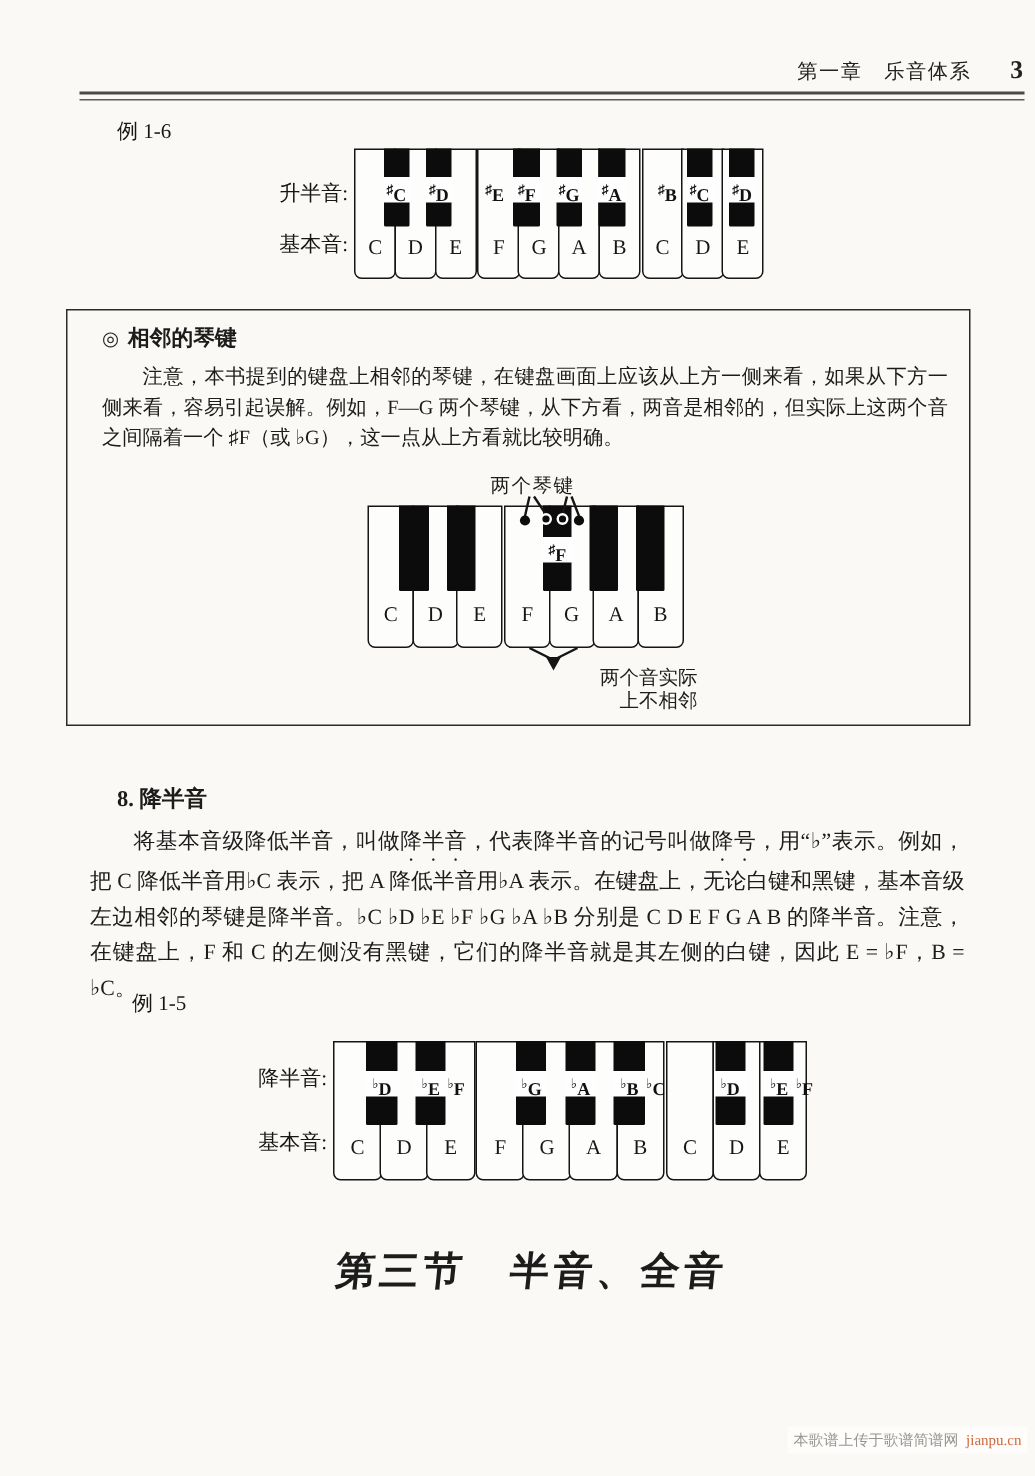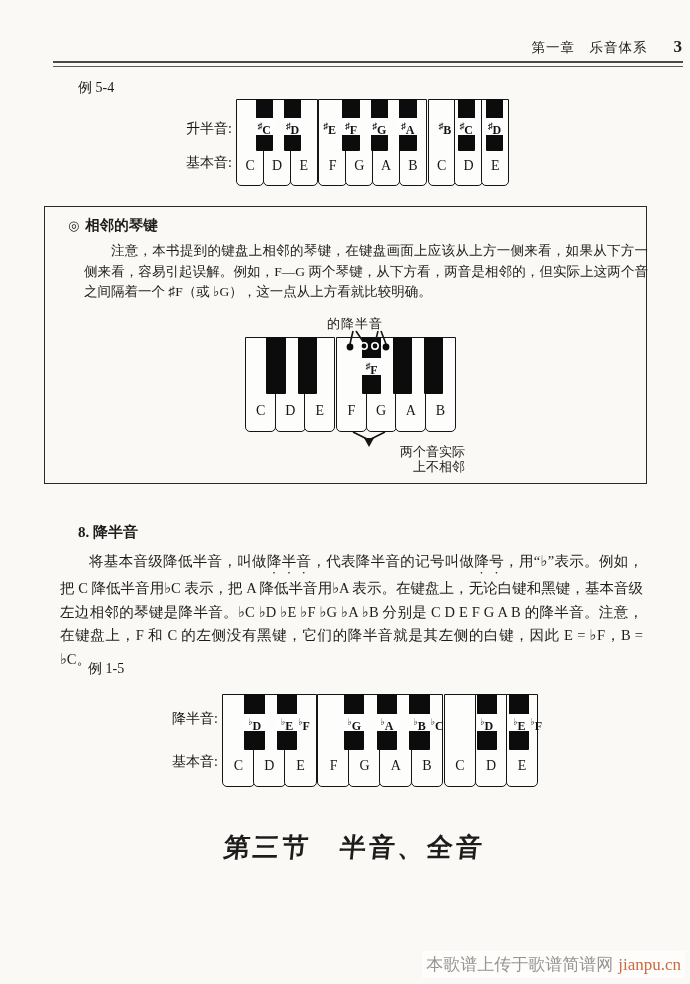--- a/index.html
+++ b/index.html
@@ -28,55 +28,55 @@
   .bkey{position:absolute;top:0;height:60%;background:#0c0c0c;z-index:2;border-radius:0 0 1px 1px;}
   .klabel{position:absolute;z-index:3;height:17px;line-height:17px;text-align:center;
           font-size:12px;font-weight:bold;background:#fefefe;color:#111;}
   .klabel .acc{font-size:9px;vertical-align:30%;}
   .wlabel{background:transparent;font-weight:bold;}
 
   
   #adjacent-box{left:44px;top:206px;width:601px;height:276px;border:1.5px solid #2a2a2a;background:transparent;}
   #box-title{left:68px;top:216px;font-size:14.5px;font-weight:bold;}
   #box-title .bullet{font-size:13px;margin-right:6px;}
-  #box-para{left:84px;top:241px;width:564px;font-size:13.5px;line-height:20.5px;text-align:justify;text-indent:2em;}
+  #box-para{left:68px;top:241px;width:564px;font-size:13.5px;line-height:20.5px;text-align:justify;text-indent:2em;}
   #adj-top-label{left:245px;top:315px;width:220px;text-align:center;font-size:13px;letter-spacing:1px;}
   #adj-bottom-label{left:245px;top:444px;width:220px;text-align:right;font-size:13px;line-height:15px;}
   #adj-svg{left:245px;top:330px;pointer-events:none;z-index:4;}
 
   
   #flat-heading{left:78px;top:523px;font-size:15px;font-weight:bold;}
   #flat-para{left:60px;top:550px;width:583px;font-size:14.5px;line-height:23.5px;text-align:justify;text-indent:2em;}
   #ex5-label{left:88px;top:660px;}
 
   
   .em-dots{-webkit-text-emphasis:filled dot #1c1c1c;-webkit-text-emphasis-position:under right;
            text-emphasis:filled dot #1c1c1c;text-emphasis-position:under right;}
 
   
   #section3-heading{left:0;top:830px;width:100%;text-align:center;font-size:26px;font-weight:bold;
                     transform:skewX(-6deg);letter-spacing:3px;word-spacing:10px;}
 
   #closing-para{left:60px;top:896px;width:600px;font-size:14px;letter-spacing:-0.3px;white-space:nowrap;text-indent:2em;}
 
   
-  #footer{top:951px;right:24px;font-size:17px;color:#979591;background:#fefdfb;padding:2px 4px;}
+  #footer{top:951px;right:24px;font-size:10px;color:#979591;background:#fefdfb;padding:2px 4px;}
   #footer .link{margin-left:5px;}
 </style>
 </head>
 <body>
 
 <div id="page">
 
   <div class="abs" id="header">
     <span>第一章　乐音体系</span><span class="pagenum">3</span>
   </div>
   <div class="abs" id="header-rule"></div>
 
-  <div class="abs ex-label" style="left:78px;top:79px;">例 5-4</div>
+  <div class="abs ex-label" style="left:78px;top:79px;">例 1-6</div>
   <div class="abs row-label" style="left:170px;top:120px;">升半音:</div>
   <div class="abs row-label" style="left:170px;top:154px;">基本音:</div>
   <div class="kb" id="kb1" style="left:236px;top:99px;width:287px;height:87px;">
       <div class="kbrow">
         <div class="wkey" style="width: 28.3px; padding-bottom: 11px;">
           <span>C</span>
         </div>
         <div class="wkey" style="width: 28.3px; padding-bottom: 11px;">
           <span>D</span>
         </div>
@@ -122,21 +122,21 @@
       <div class="klabel wlabel" style="left: 87.466px; top: 19px;"><span class="acc">♯</span>E</div>
       <div class="klabel wlabel" style="left: 202.666px; top: 19px;"><span class="acc">♯</span>B</div>
     </div>
 
   <div class="abs" id="adjacent-box"></div>
   <div class="abs" id="box-title">
     <span class="bullet">◎</span><span>相邻的琴键</span>
   </div>
   <div class="abs" id="box-para">注意，本书提到的键盘上相邻的琴键，在键盘画面上应该从上方一侧来看，如果从下方一侧来看，容易引起误解。例如，F—G 两个琴键，从下方看，两音是相邻的，但实际上这两个音之间隔着一个 ♯F（或 ♭G），这一点从上方看就比较明确。</div>
 
-  <div class="abs" id="adj-top-label">的降半音</div>
+  <div class="abs" id="adj-top-label">两个琴键</div>
 
   <div class="kb" id="kb2" style="left:245px;top:337px;width:220px;height:95px;">
       <div class="kbrow">
         <div class="wkey" style="width: 31.1429px; padding-bottom: 12px;">
           <span>C</span>
         </div>
         <div class="wkey" style="width: 31.1429px; padding-bottom: 12px;">
           <span>D</span>
         </div>
         <div class="wkey" style="width: 31.1429px; padding-bottom: 12px;">

